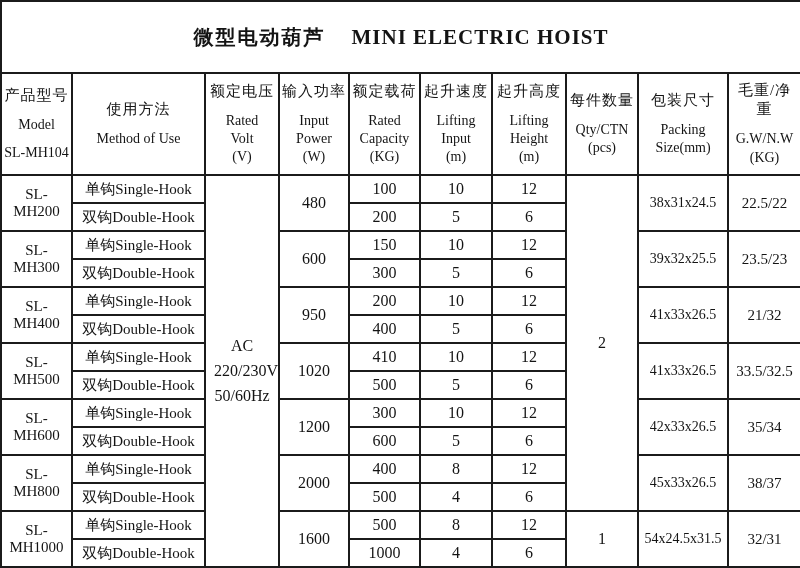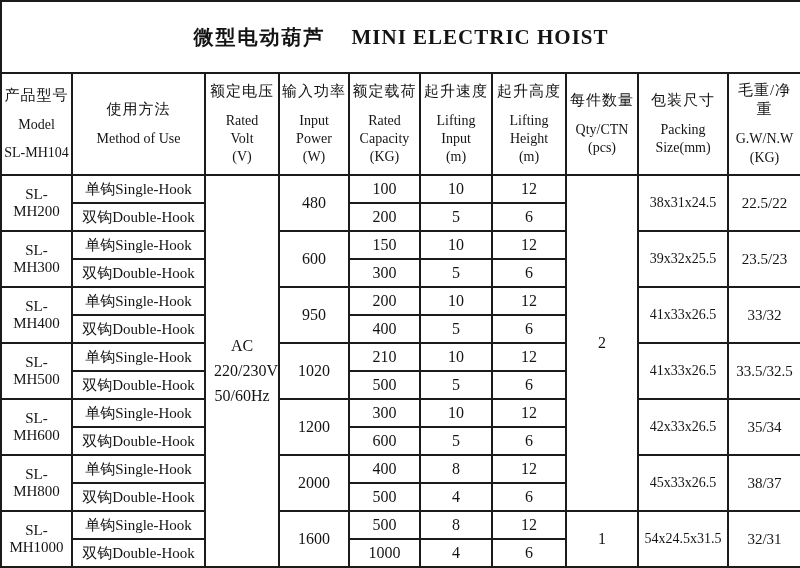--- a/index.html
+++ b/index.html
@@ -163,34 +163,34 @@
     </tr>
 
     <tr>
       <td rowspan="2" class="model-cell">SL-MH400</td>
       <td class="hook-cell">单钩Single-Hook</td>
       <td rowspan="2">950</td>
       <td>200</td>
       <td>10</td>
       <td>12</td>
       <td rowspan="2" class="packing-cell">41x33x26.5</td>
-      <td rowspan="2" class="weight-cell">33/32</td>
+      <td rowspan="2" class="weight-cell">21/32</td>
     </tr>
     <tr>
       <td class="hook-cell">双钩Double-Hook</td>
       <td>400</td>
       <td>5</td>
       <td>6</td>
     </tr>
 
     <tr>
       <td rowspan="2" class="model-cell">SL-MH500</td>
       <td class="hook-cell">单钩Single-Hook</td>
       <td rowspan="2">1020</td>
-      <td>210</td>
+      <td>410</td>
       <td>10</td>
       <td>12</td>
       <td rowspan="2" class="packing-cell">41x33x26.5</td>
       <td rowspan="2" class="weight-cell">33.5/32.5</td>
     </tr>
     <tr>
       <td class="hook-cell">双钩Double-Hook</td>
       <td>500</td>
       <td>5</td>
       <td>6</td>

